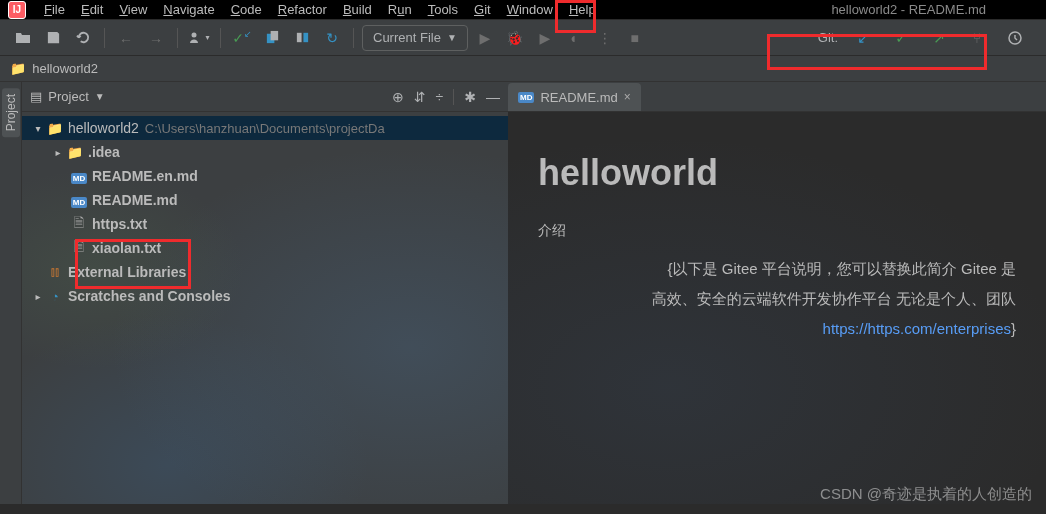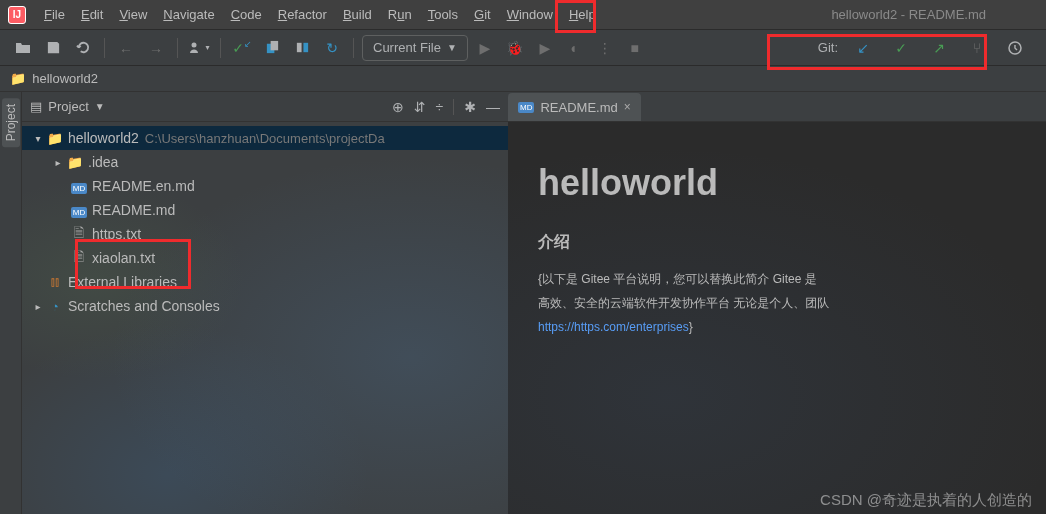--- a/index.html
+++ b/index.html
@@ -1,17 +1,17 @@
 <!DOCTYPE html>
 <html><head>
 <meta charset="utf-8">
 <style>
 * { margin:0; padding:0; box-sizing:border-box; font-family:"Segoe UI",Arial,sans-serif; }
 body { width:1046px; height:514px; background:#2b2b2b; color:#bbbbbb; overflow:hidden; position:relative; }
-.menubar { height:30px; background:#404040; display:flex; align-items:center; padding:0 8px; font-size:13px; border-bottom:1px solid #2b2b2b; }
+.menubar { height:20px; background:#000000; display:flex; align-items:center; padding:0 8px; font-size:13px; border-bottom:1px solid #2b2b2b; }
 .app-icon { width:18px; height:18px; background:#fd5c63; border:1px solid #fff; border-radius:3px; margin-right:10px; display:flex; align-items:center; justify-content:center; font-size:10px; color:#fff; font-weight:bold; }
 .menu-item { padding:4px 8px; cursor:pointer; color:#bbbbbb; }
 .menu-item u { text-decoration:underline; }
 .window-title { margin-left:auto; margin-right:52px; color:#8a8a8a; font-size:13px; }
 .toolbar { height:36px; background:#3c3f41; display:flex; align-items:center; padding:0 10px; gap:4px; border-bottom:1px solid #2b2b2b; }
 .tb-btn { width:26px; height:26px; display:flex; align-items:center; justify-content:center; color:#afb1b3; cursor:pointer; border-radius:3px; font-size:14px; }
 .tb-sep { width:1px; height:20px; background:#555; margin:0 4px; }
 .run-config { height:26px; padding:0 10px; border:1px solid #5e6060; border-radius:4px; display:flex; align-items:center; color:#afb1b3; font-size:13px; gap:6px; cursor:pointer; }
 .git-toolbar { margin-left:auto; display:flex; align-items:center; gap:12px; padding:2px 8px; }
 .breadcrumb { height:26px; background:#3c3f41; display:flex; align-items:center; padding:0 10px; font-size:13px; color:#bbbbbb; border-bottom:1px solid #323232; }
@@ -28,41 +28,41 @@
   background:
     radial-gradient(ellipse 300px 200px at 80% 60%, rgba(80,120,160,0.25), transparent),
     radial-gradient(ellipse 200px 150px at 30% 90%, rgba(60,100,140,0.3), transparent),
     radial-gradient(ellipse 150px 100px at 15% 40%, rgba(100,140,90,0.15), transparent),
     #3c3f41;
 }
 .tree-row { height:24px; display:flex; align-items:center; padding-left:8px; cursor:pointer; white-space:nowrap; }
 .tree-row.selected { background:#0d293e; }
 .arrow { width:16px; color:#bbbbbb; font-size:10px; text-align:center; }
 .tree-icon { width:18px; text-align:center; margin-right:4px; font-size:13px; }
-.tree-label { color:#bbbbbb; }
+.tree-label { color:#bbbbbb;font-weight:bold; }
 .tree-path { color:#787878; margin-left:6px; font-size:13px; }
 .indent1 { padding-left:28px; } .indent2 { padding-left:48px; }
-.md-icon { background:#4a88c7; color:#fff; font-size:8px; padding:1px 2px; border-radius:2px; font-weight:normal; }
+.md-icon { background:#4a88c7; color:#fff; font-size:8px; padding:1px 2px; border-radius:2px; font-weight:bold; }
 .file-icon { color:#aaa; }
 .lib-icon { color:#cc7832; }
 .editor-area { flex:1; display:flex; flex-direction:column; background:#2b2b2b; }
 .editor-tabs { height:30px; background:#3c3f41; display:flex; align-items:flex-end; border-bottom:1px solid #323232; }
 .editor-tab { height:28px; padding:0 10px; display:flex; align-items:center; gap:6px; background:#4e5254; font-size:13px; color:#bbbbbb; cursor:pointer; border-radius:4px 4px 0 0; }
 .tab-close { color:#aaa; font-size:12px; cursor:pointer; }
 .editor-content { flex:1; padding:40px 30px; color:#bababa; overflow:hidden;
   background:
     radial-gradient(ellipse 400px 250px at 30% 70%, rgba(70,100,140,0.15), transparent),
     #2b2b2b;
 }
 .editor-content h1 { font-size:36px; color:#bababa; font-weight:600; margin-bottom:28px; }
-.editor-content h2 { font-size:16px; color:#bababa; font-weight:bold; margin:18px 0 14px; }
-.editor-content p { font-size:12px; line-height:2; color:#bababa; }
+.editor-content h2 { font-size:14px; color:#bababa; font-weight:normal; margin:18px 0 14px; }
+.editor-content p { font-size:15px; line-height:2; color:#bababa;text-align:right; }
 .editor-content a { color:#589df6; text-decoration:none; }
 .hl-red { position:absolute; border:3px solid #ef2b2d; pointer-events:none; z-index:100; }
-.watermark { position:absolute; right:14px; bottom:4px; color:rgba(220,220,220,0.55); font-size:15px; pointer-events:none; z-index:50; }
+.watermark { position:absolute; right:14px; bottom:10px; color:rgba(220,220,220,0.55); font-size:15px; pointer-events:none; z-index:50; }
 svg { display:block; }
 </style>
 </head>
 <body>
 
 <div class="menubar">
   <div class="app-icon">IJ</div>
   <div class="menu-item"><u>F</u>ile</div>
   <div class="menu-item"><u>E</u>dit</div>
   <div class="menu-item"><u>V</u>iew</div>

